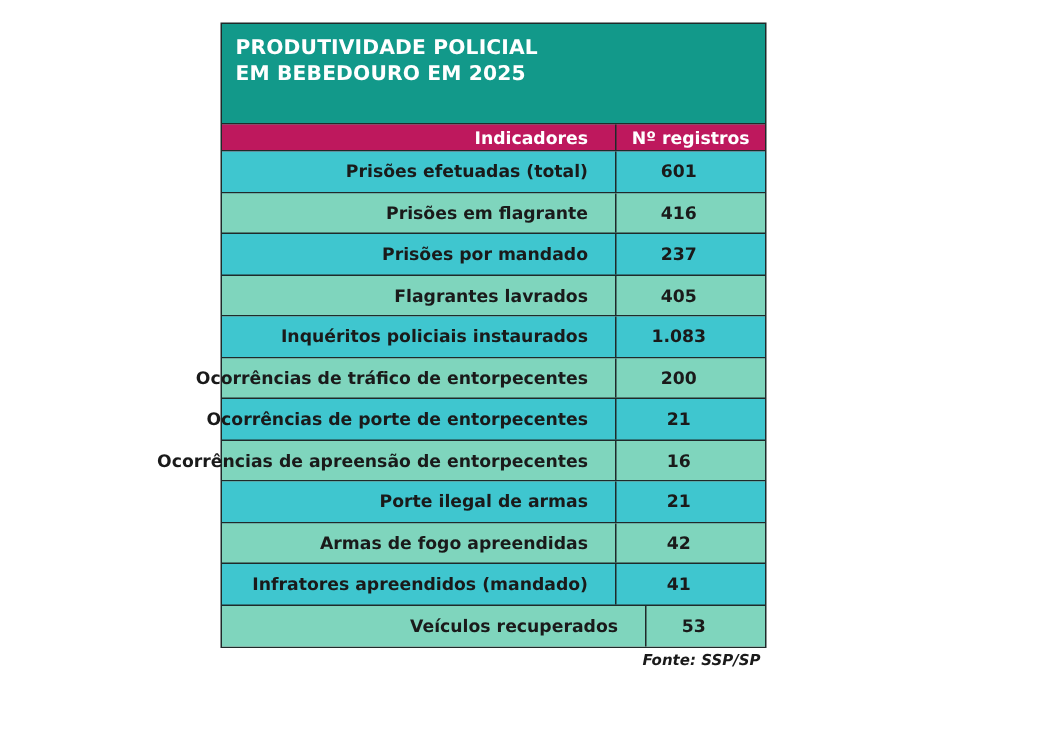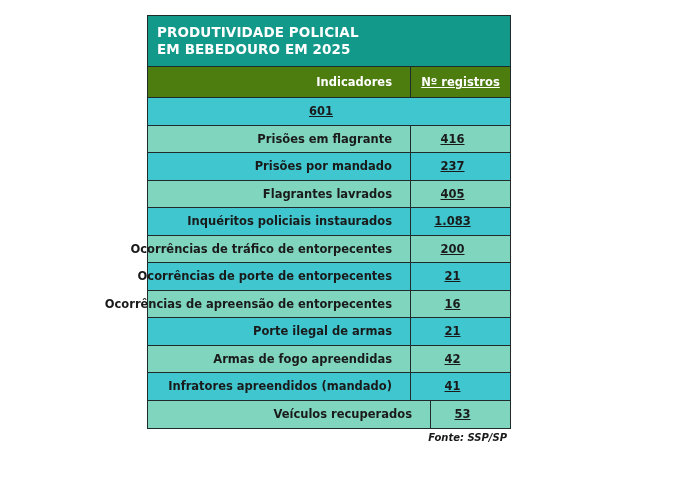--- a/index.html
+++ b/index.html
@@ -22,21 +22,21 @@
       box-sizing: border-box;
       width: 364px;
     }
     .title {
       background: #12998a;
       color: #ffffff;
       font-weight: bold;
       font-size: 13.5px;
       line-height: 17px;
       padding: 8px 10px 8px 9px;
-      height: 51px;
+      height: 67px;
       box-sizing: border-box;
       letter-spacing: 0.1px;
       border-bottom: 1.5px solid #1f2a2a;
     }
     .row {
       display: flex;
       height: 27.5px;
       box-sizing: border-box;
       border-bottom: 1.5px solid #1f2a2a;
       font-weight: bold;
@@ -54,26 +54,25 @@
       align-items: center;
       justify-content: flex-end;
       white-space: nowrap;
     }
     .row .c2 {
       flex: 1;
       display: flex;
       align-items: center;
       justify-content: center;
       padding-right: 16px;
-      text-decoration: underline;
     }
     .row.header {
-      background: #4d7c0f;
+      background: #be185d;
       color: #ffffff;
-      height: 31px;
+      height: 18px;
       font-size: 11.5px;
     }
     .row.header .c2 { padding-right: 0; }
     .row.cyan { background: #3fc6cf; }
     .row.mint { background: #7fd5bd; }
     .source {
       text-align: right;
       font-style: italic;
       font-weight: bold;
       font-size: 10px;
@@ -89,20 +88,21 @@
   <div class="table-box">
     <div class="title">
       <div>PRODUTIVIDADE POLICIAL</div>
       <div>EM BEBEDOURO EM 2025</div>
     </div>
     <div class="row header">
       <div class="c1">Indicadores</div>
       <div class="c2">Nº registros</div>
     </div>
     <div class="row cyan">
+      <div class="c1">Prisões efetuadas (total)</div>
       <div class="c2">601</div>
     </div>
     <div class="row mint">
       <div class="c1">Prisões em flagrante</div>
       <div class="c2">416</div>
     </div>
     <div class="row cyan">
       <div class="c1">Prisões por mandado</div>
       <div class="c2">237</div>
     </div>

